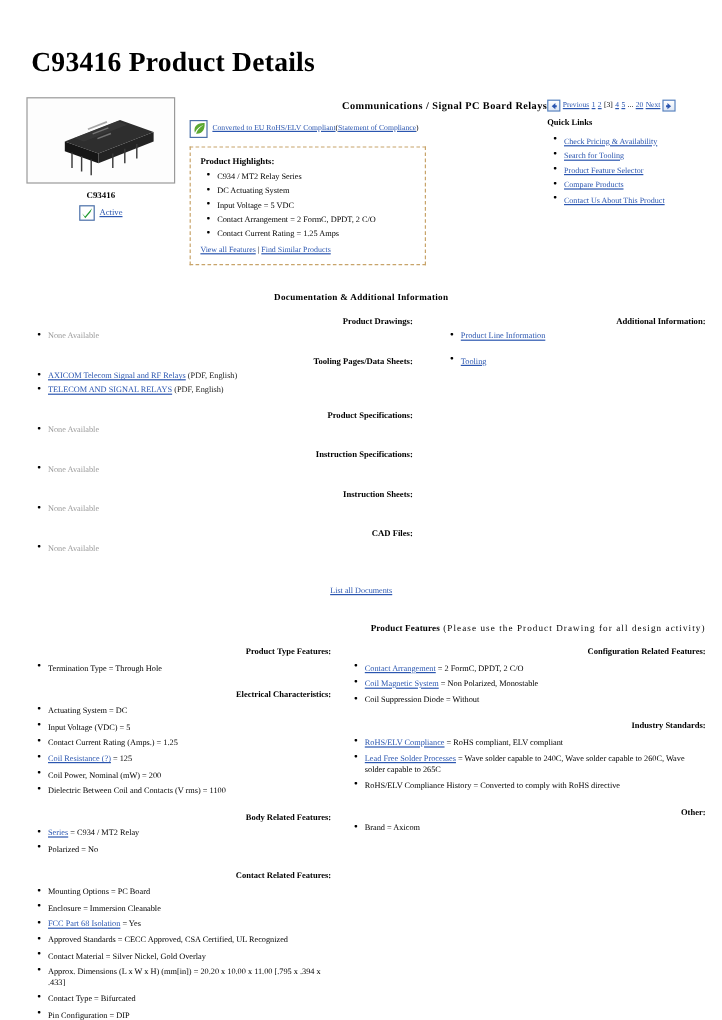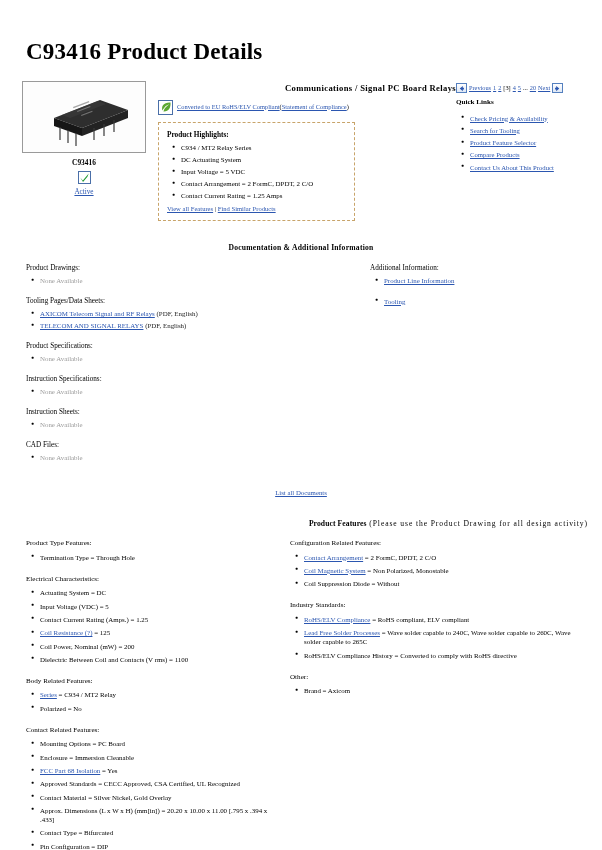--- a/index.html
+++ b/index.html
@@ -46,21 +46,21 @@
   .relay-svg { position: absolute; left: 9px; top: 6px; }
   .img-caption {
     text-align: center;
     font-weight: bold;
     font-size: 7.4px;
     margin-top: 5px;
     width: 124px;
   }
   .status-row {
     display: flex; align-items: center; justify-content: center;
-    gap: 4px; margin-top: 3px; width: 124px; flex-direction: column;
+    gap: 4px; margin-top: 3px; width: 124px;
   }
   .check-box {
     width: 13px; height: 13px;
     border: 1px solid #4a6fa8;
     background: #ffffff;
     display: inline-flex; align-items: center; justify-content: center;
   }
   .link { color: #2b56b0; text-decoration: underline; cursor: pointer; }
 
   .cat-title {
@@ -131,22 +131,23 @@
   .sec-head .normal { font-weight: normal; letter-spacing: .9px; }
 
   
   .two-col { display: flex; align-items: flex-start; }
   .tc-left  { width: 330px; flex: 0 0 330px; padding-left: 12px; }
   .tc-right { flex: 1 1 auto; padding-left: 26px; }
 
   .grp { margin-bottom: 11px; }
   .grp > h5 {
     margin: 0 0 3px 0;
-    font-weight: normal;
+    font-weight: bold;
     font-size: 7.2px;
+    text-align: right;
   }
   .muted { color: #9b9b9b; }
   .meta { color: #222; }
 
   .listall { text-align: center; margin-top: 14px; font-size: 6.8px; }
 
   
   .fc-left  { width: 262px; flex: 0 0 262px; padding-left: 12px; }
   .fc-right { flex: 1 1 auto; padding-left: 14px; }
   .grp.f { margin-bottom: 13px; }

